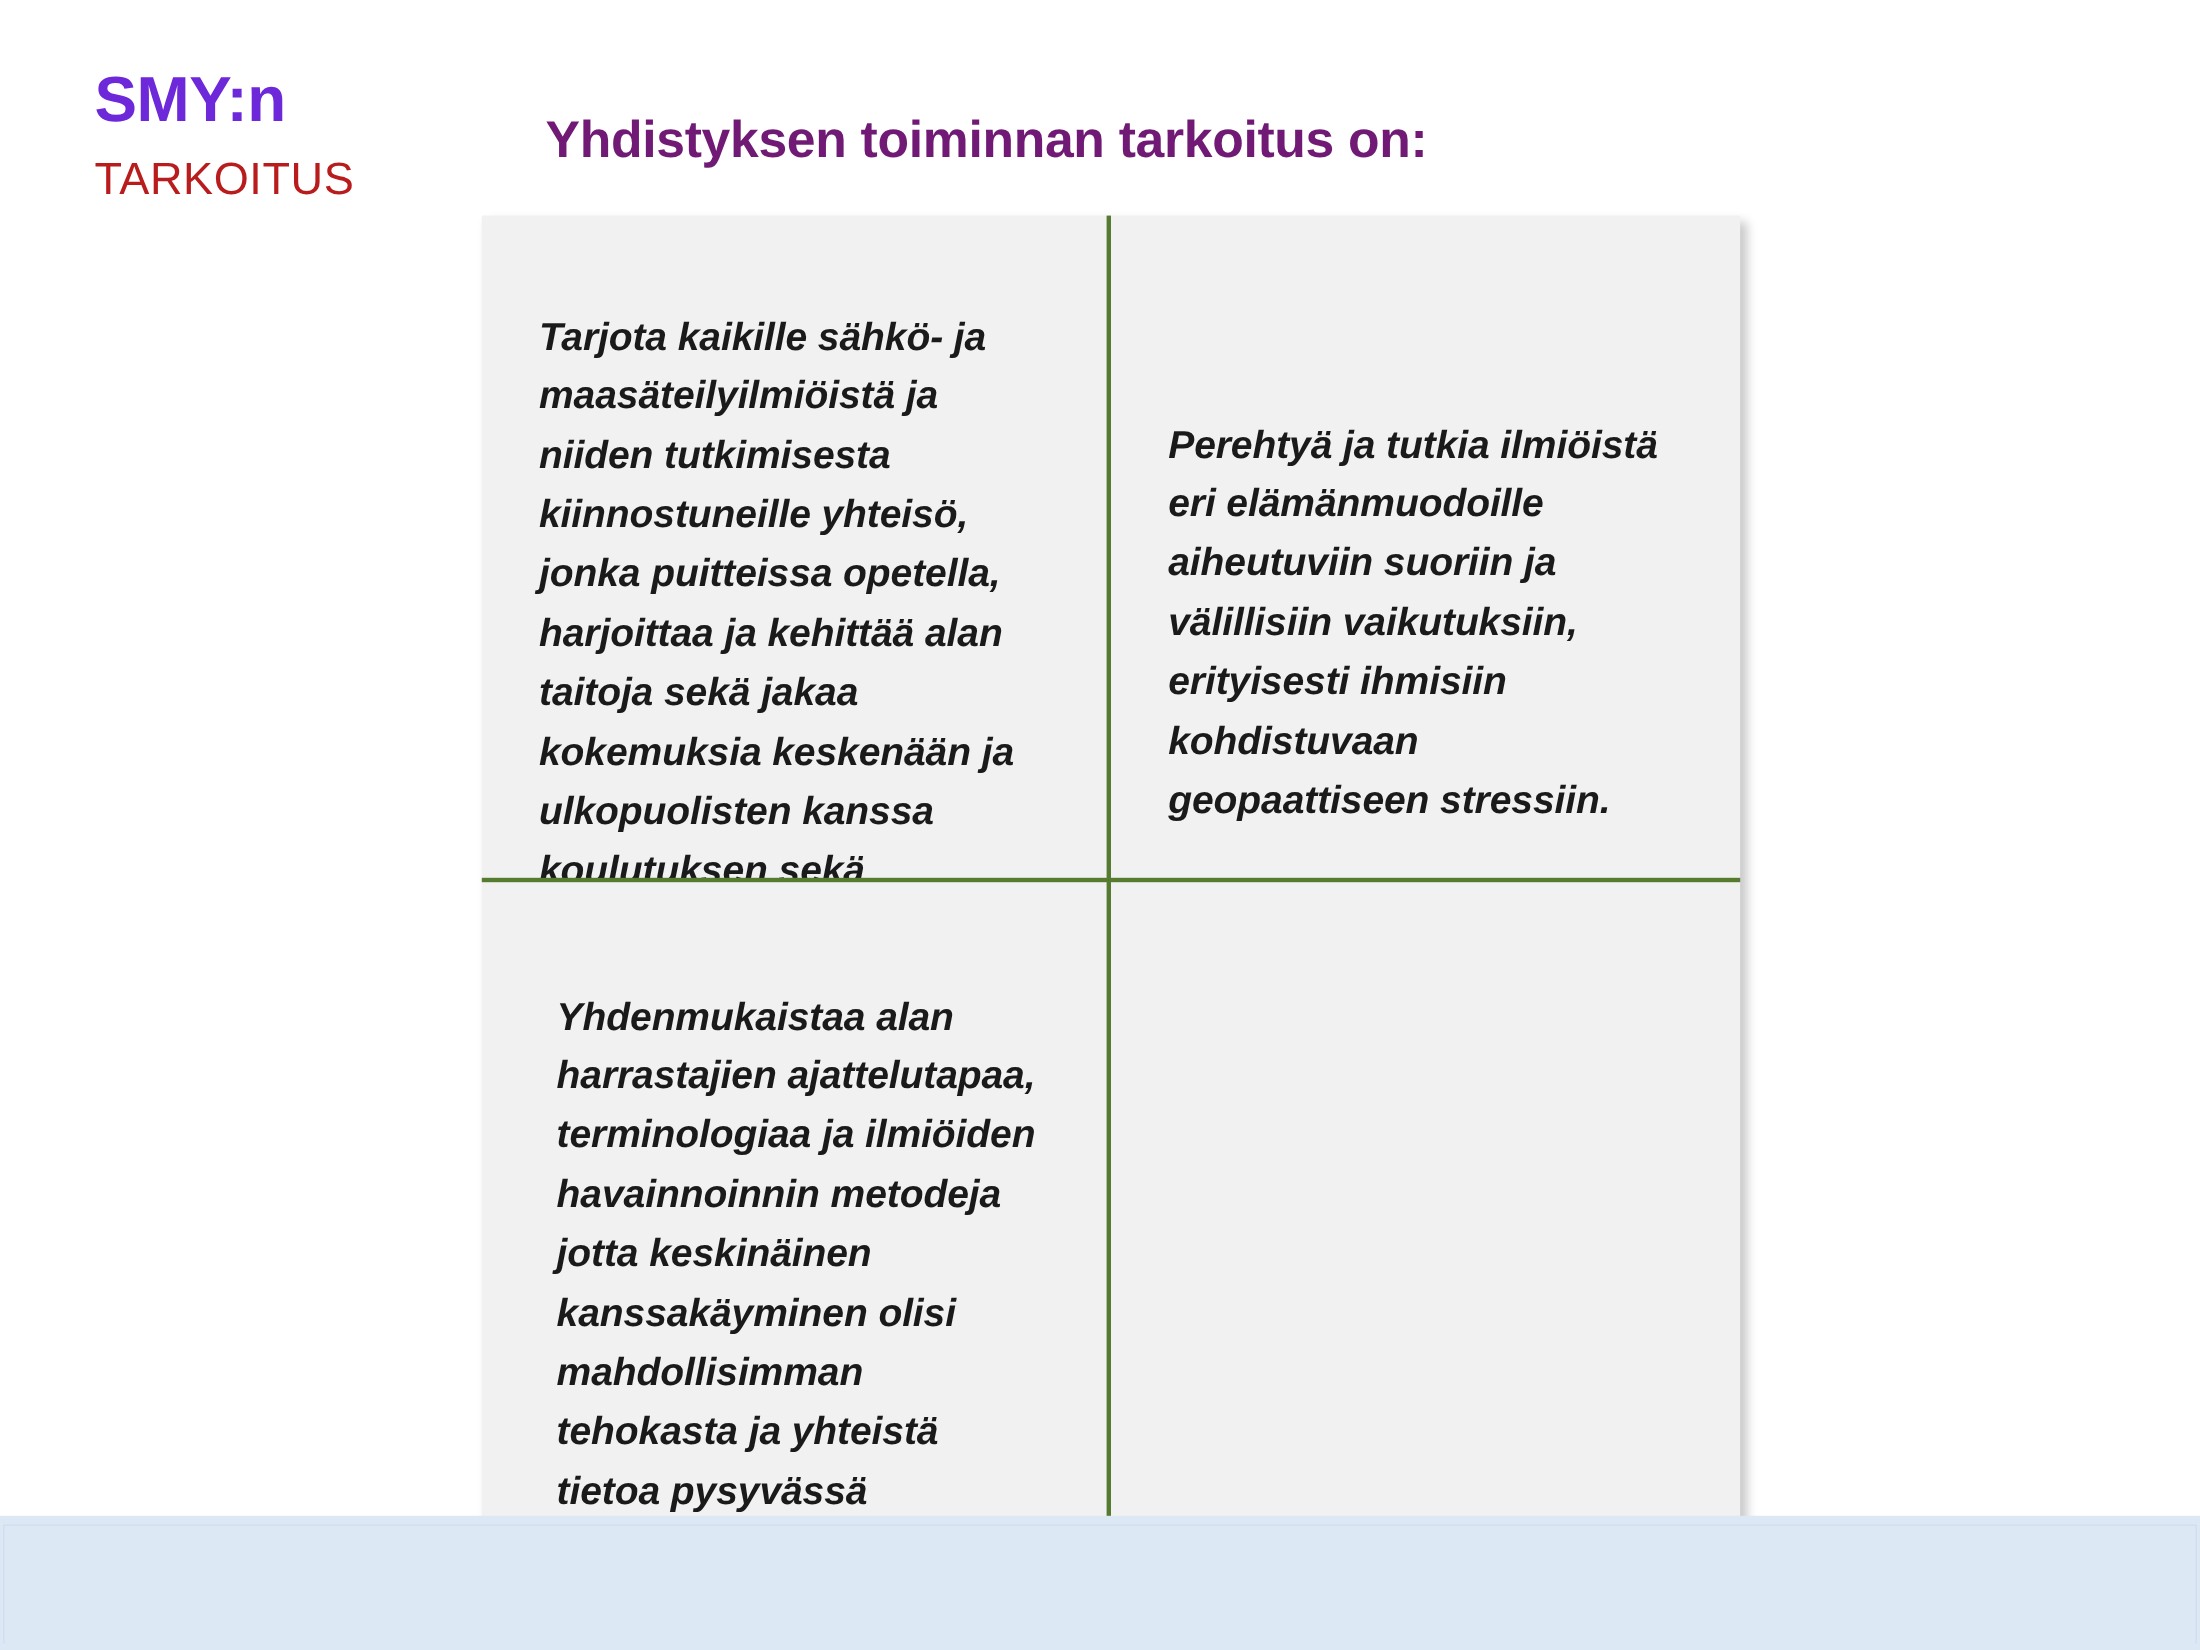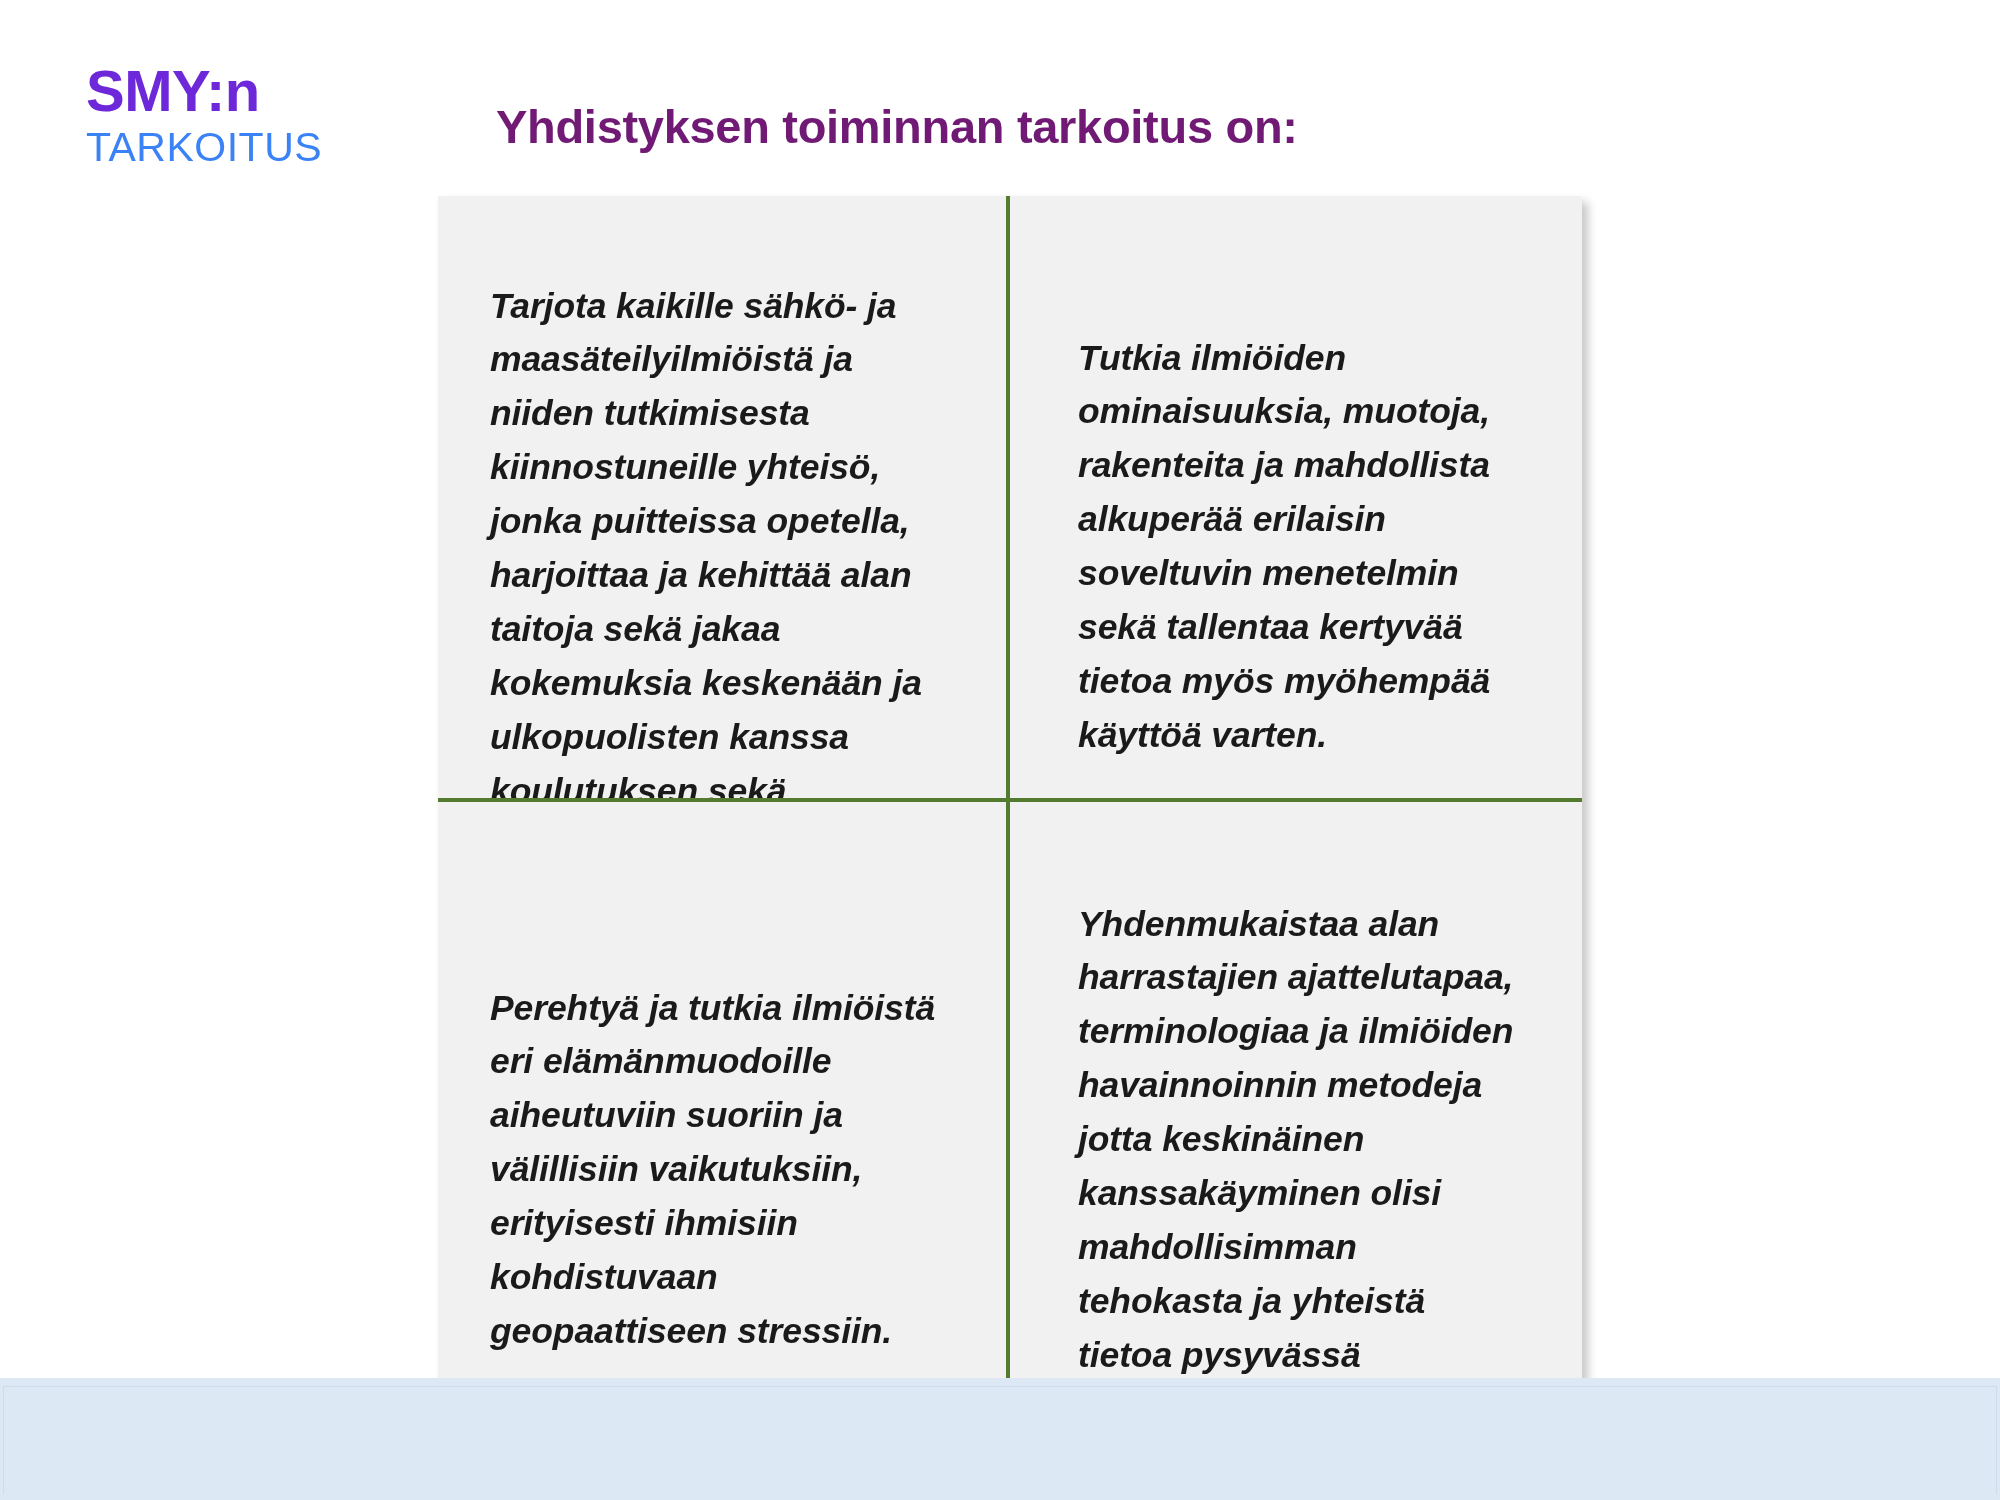--- a/index.html
+++ b/index.html
@@ -57,23 +57,23 @@
     font-weight: 700;
     letter-spacing: -0.5px;
     color: #6d28d9;
     display: block;
   }
   .logo-sub {
     font-family: "Liberation Sans", sans-serif;
     font-size: 41px;
     font-weight: 400;
     letter-spacing: 0.5px;
-    color: #3b82f6;
+    color: #b91c1c;
     display: block;
-    margin-top: 7px;
+    margin-top: 22px;
   }
 
   
   .title {
     position: absolute;
     left: 496px;
     top: 68px;
     font-family: "Liberation Sans", sans-serif;
     font-size: 47px;
     font-weight: 700;
@@ -157,23 +157,20 @@
   </div>
 
   <h1 class="title">Yhdistyksen toiminnan tarkoitus on:</h1>
 
   <div class="grid">
 
     <div class="cell cell-tl">
       <p class="cell-text">Tarjota kaikille sähkö- ja maasäteilyilmiöistä ja niiden tutkimisesta kiinnostuneille yhteisö, jonka puitteissa opetella, harjoittaa ja kehittää alan taitoja sekä jakaa kokemuksia keskenään ja ulkopuolisten kanssa koulutuksen sekä tiedotustoiminnan eri keinoin.</p>
     </div>
 
-    <div class="cell cell-tr">
-      <p class="cell-text">Tutkia ilmiöiden ominaisuuksia, muotoja, rakenteita ja mahdollista alkuperää erilaisin soveltuvin menetelmin sekä tallentaa kertyvää tietoa myös myöhempää käyttöä varten.</p>
-    </div>
 
     <div class="cell cell-bl">
       <p class="cell-text">Perehtyä ja tutkia ilmiöistä eri elämänmuodoille aiheutuviin suoriin ja välillisiin vaikutuksiin, erityisesti ihmisiin kohdistuvaan geopaattiseen stressiin.</p>
     </div>
 
     <div class="cell cell-br">
       <p class="cell-text">Yhdenmukaistaa alan harrastajien ajattelutapaa, terminologiaa ja ilmiöiden havainnoinnin metodeja jotta keskinäinen kanssakäyminen olisi mahdollisimman tehokasta ja yhteistä tietoa pysyvässä muodossa kartuttavaa.</p>
     </div>
 
     <div class="divider-v"></div>

